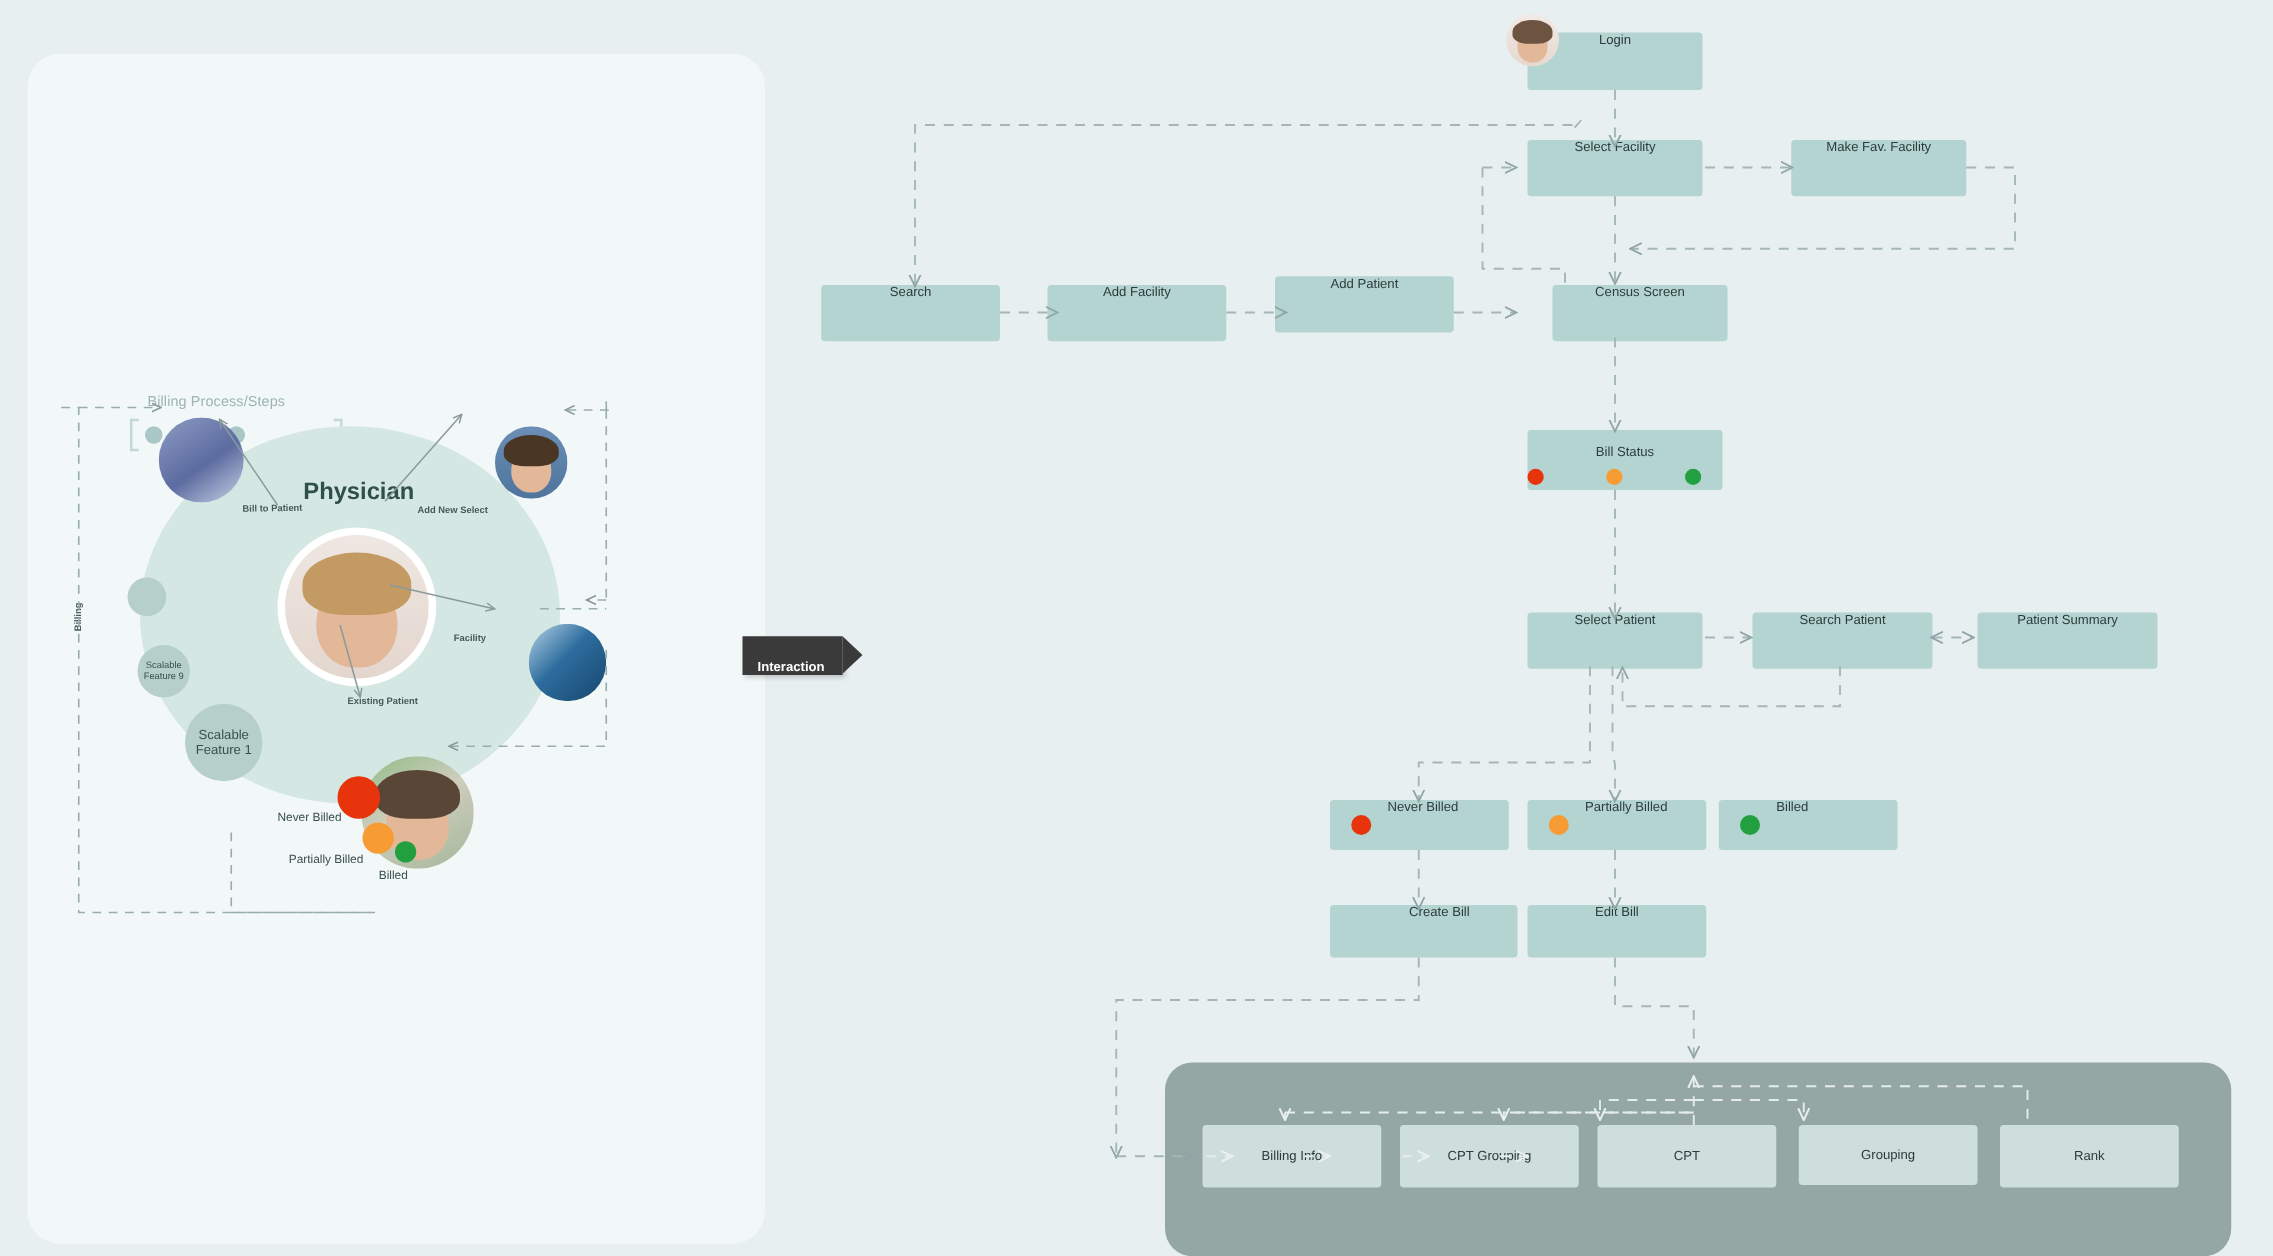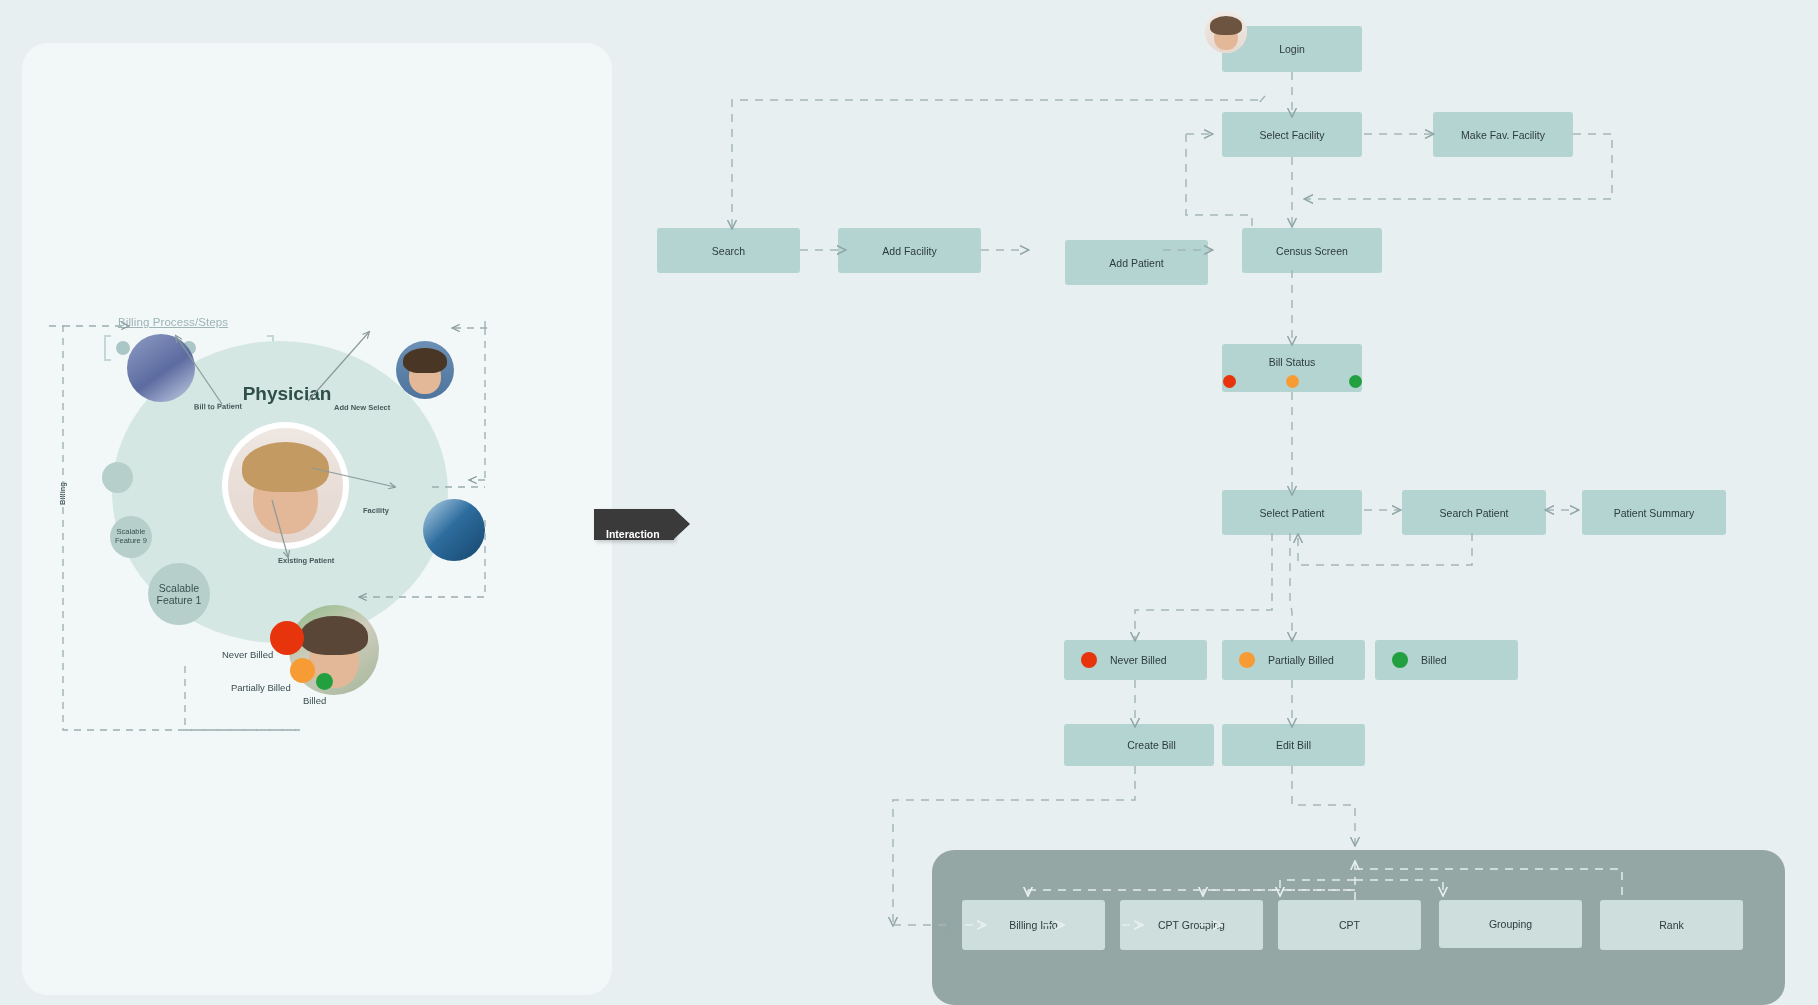--- a/index.html
+++ b/index.html
@@ -17,21 +17,21 @@
     position: absolute; left: 22px; top: 43px;
     width: 590px; height: 952px;
     background: #f2f8f8;
     border-radius: 26px;
   }
 
   
   #bp-wrap { position: absolute; left: 82px; top: 273px; width: 170px; }
   #bp-label {
     font-size: 11.5px; color: #9db3b5; letter-spacing: .1px;
-    margin-left: 14px; margin-bottom: 7px; white-space: nowrap; text-decoration: underline;
+    margin-left: 14px; margin-bottom: 7px; white-space: nowrap;
   }
   #bp-dots {
     position: relative; display: flex; align-items: center;
     gap: 8px; height: 26px; padding: 0 12px;
   }
   #bp-dots .brkt {
     position: absolute; top: 0; width: 7px; height: 26px;
     border-top: 2px solid #c3d7d8; border-bottom: 2px solid #c3d7d8;
   }
   #bp-dots .brkt.l { left: 0; border-left: 2px solid #c3d7d8; }
@@ -131,21 +131,21 @@
   #interaction::after {
     content: ""; position: absolute; left: 100%; top: 0;
     border-left: 16px solid #3a3a3a;
     border-top: 15.5px solid transparent;
     border-bottom: 15.5px solid transparent;
   }
 
   
   .node {
     position: absolute; background: #b4d4d2; border-radius: 3px;
-    display: flex; align-items: center; justify-content: center;
+    display: flex; justify-content: center;
     font-size: 10.5px; color: #2d3b3c; text-align: center;
   }
   .node.with-dots { flex-direction: column; padding-top: 8px; }
   .node .nlabel { pointer-events: none; }
   .node.left-dot { justify-content: flex-start; padding-left: 46px; }
   .node.left-dot .dot {
     position: absolute; left: 17px; top: 50%; margin-top: -8px;
     width: 16px; height: 16px; border-radius: 50%;
   }
   .bsdots { display: flex; gap: 50px; margin-top: 7px; }
@@ -361,29 +361,29 @@
   </div>
 
   <div class="node" style="left:657px;top:228px;width:143px;height:45px;">
     <span class="nlabel">Search</span>
   </div>
 
   <div class="node" style="left:838px;top:228px;width:143px;height:45px;">
     <span class="nlabel">Add Facility</span>
   </div>
 
-  <div class="node" style="left:1020px;top:240px;width:143px;height:45px;margin-left:45px;">
+  <div class="node" style="left:1020px;top:221px;width:143px;height:45px;">
     <span class="nlabel">Add Patient</span>
   </div>
 
   <div class="node" style="left:1222px;top:228px;width:140px;height:45px;margin-left:20px;">
     <span class="nlabel">Census Screen</span>
   </div>
 
-  <div class="node with-dots" style="left:1222px;top:344px;width:140px;height:48px;">
+  <div class="node with-dots" style="left:1222px;top:344px;width:156px;height:48px;">
     <span class="nlabel">Bill Status</span>
     <span class="bsdots">
       <span class="d" style="background:#e8340c"></span>
       <span class="d" style="background:#f79c34"></span>
       <span class="d" style="background:#22a03f"></span>
     </span>
   </div>
 
   <div class="node" style="left:1222px;top:490px;width:140px;height:45px;">
     <span class="nlabel">Select Patient</span>

